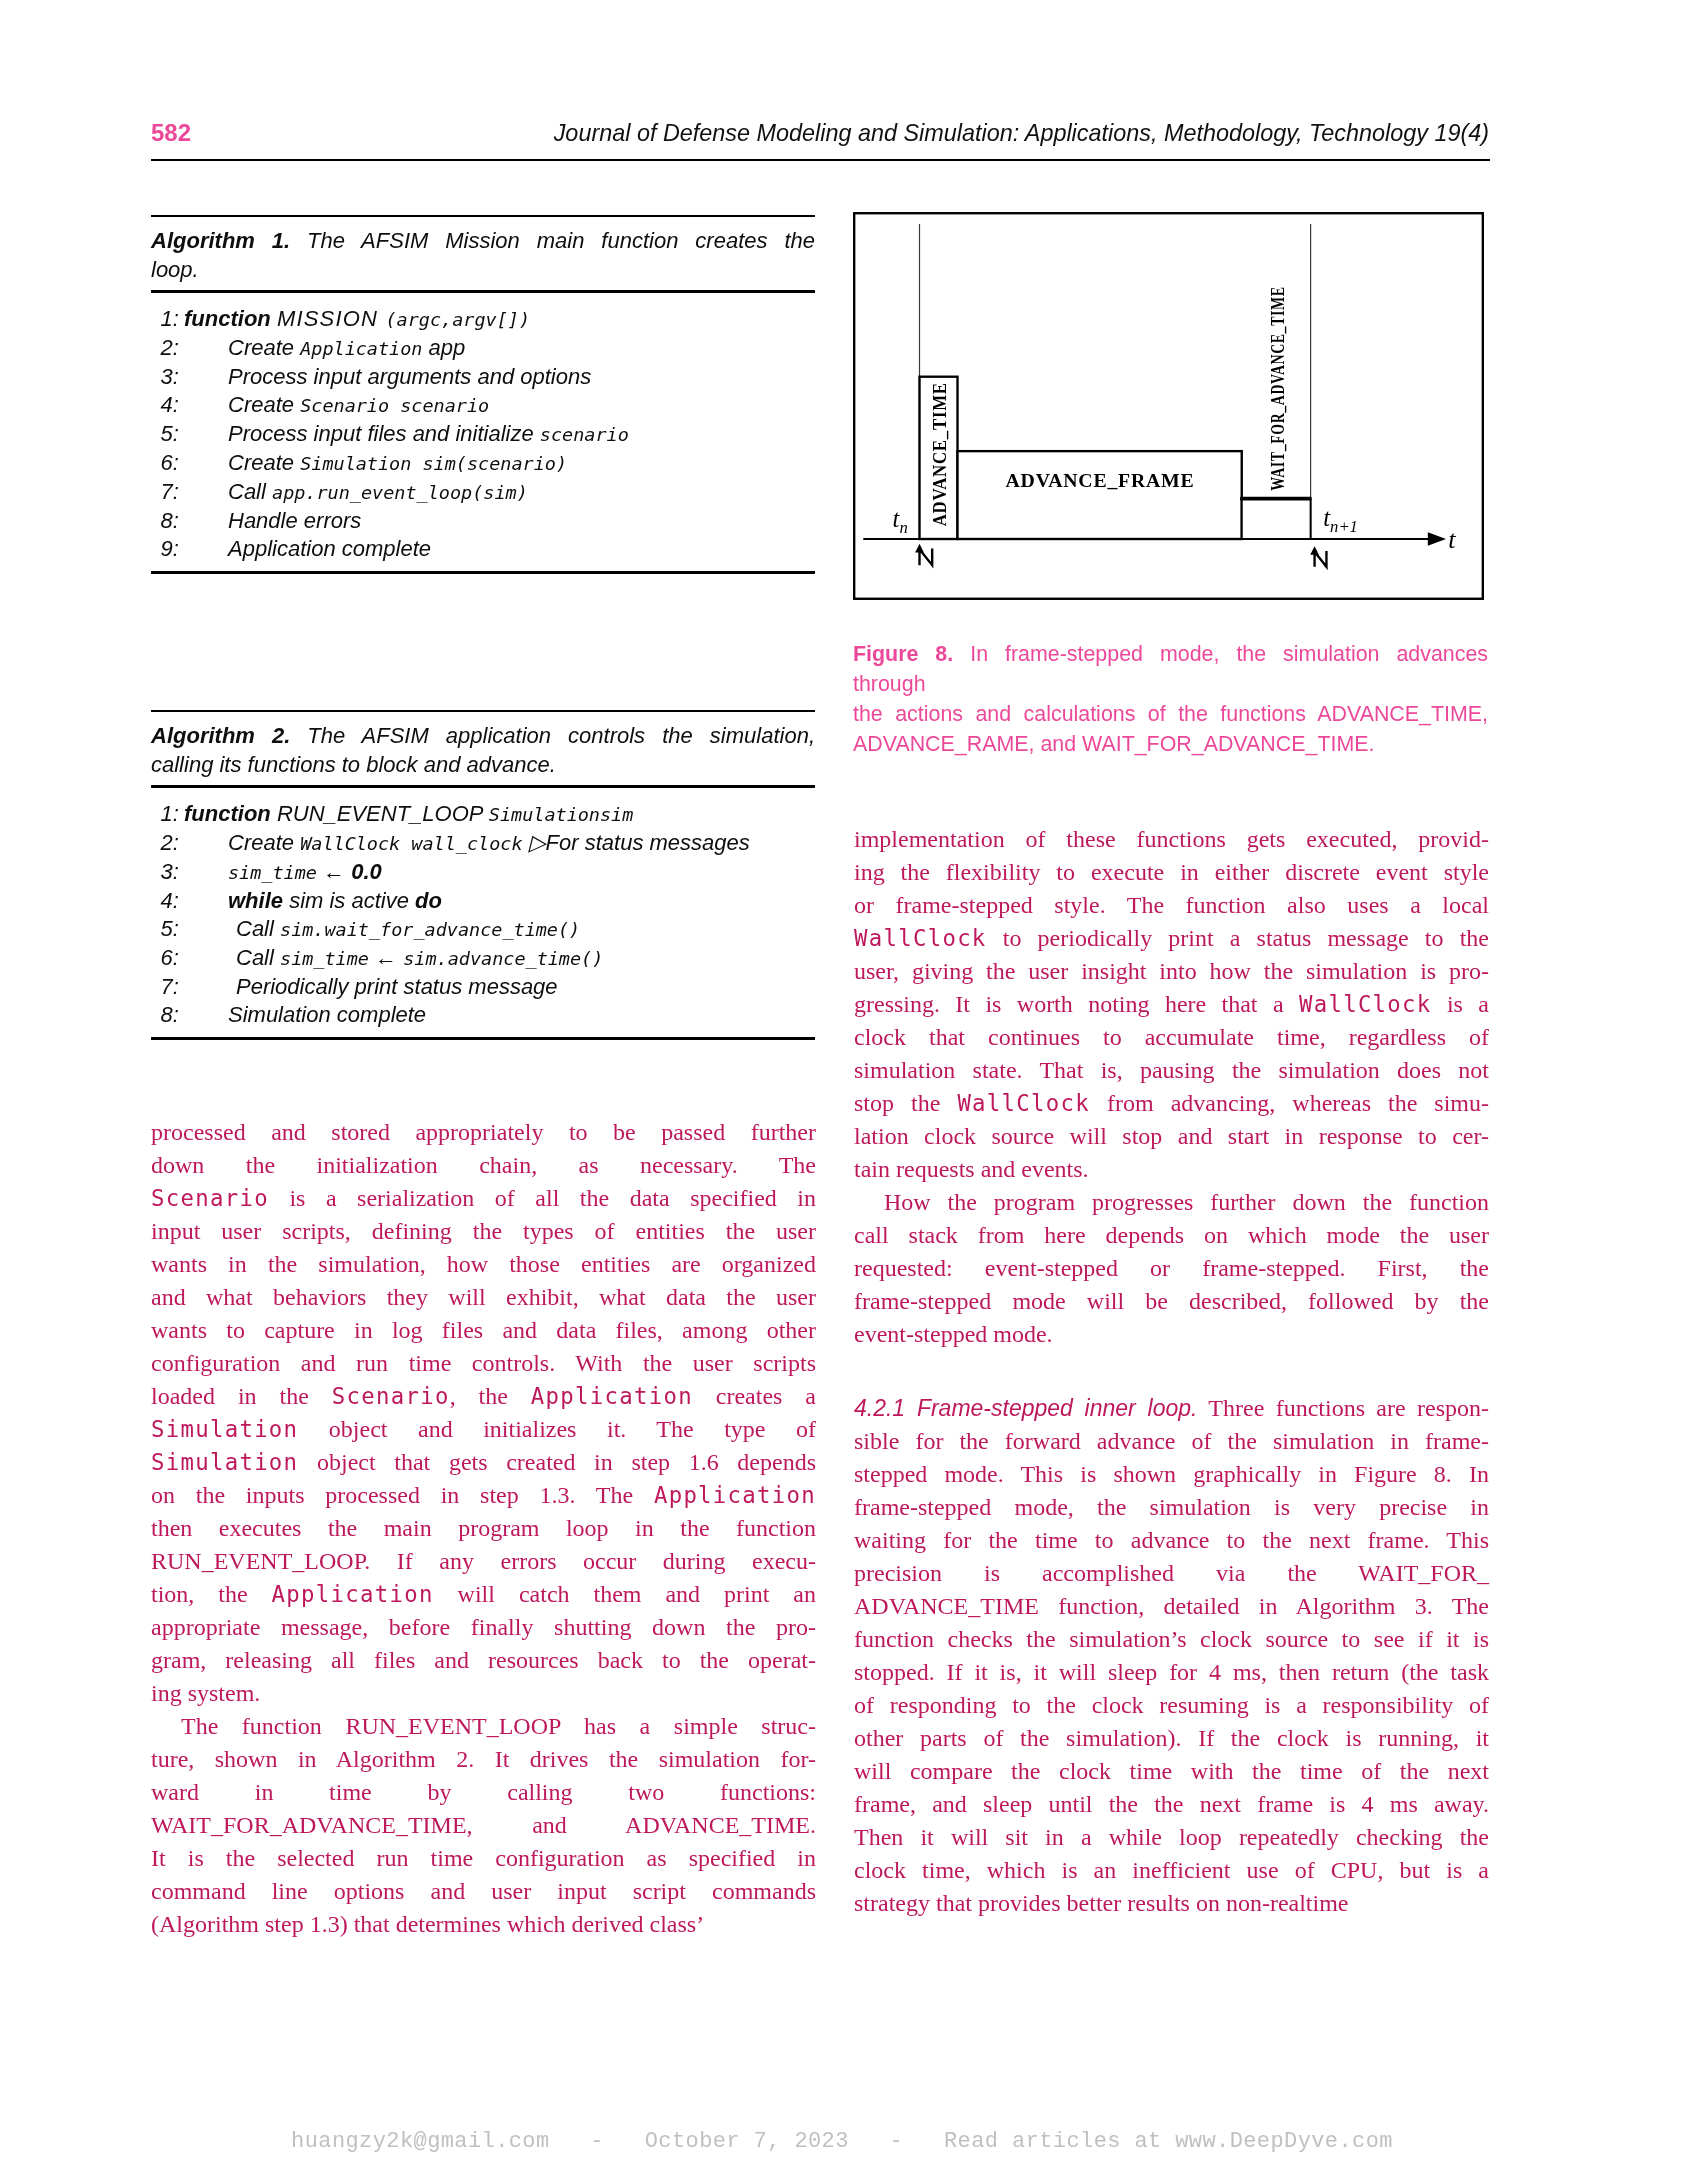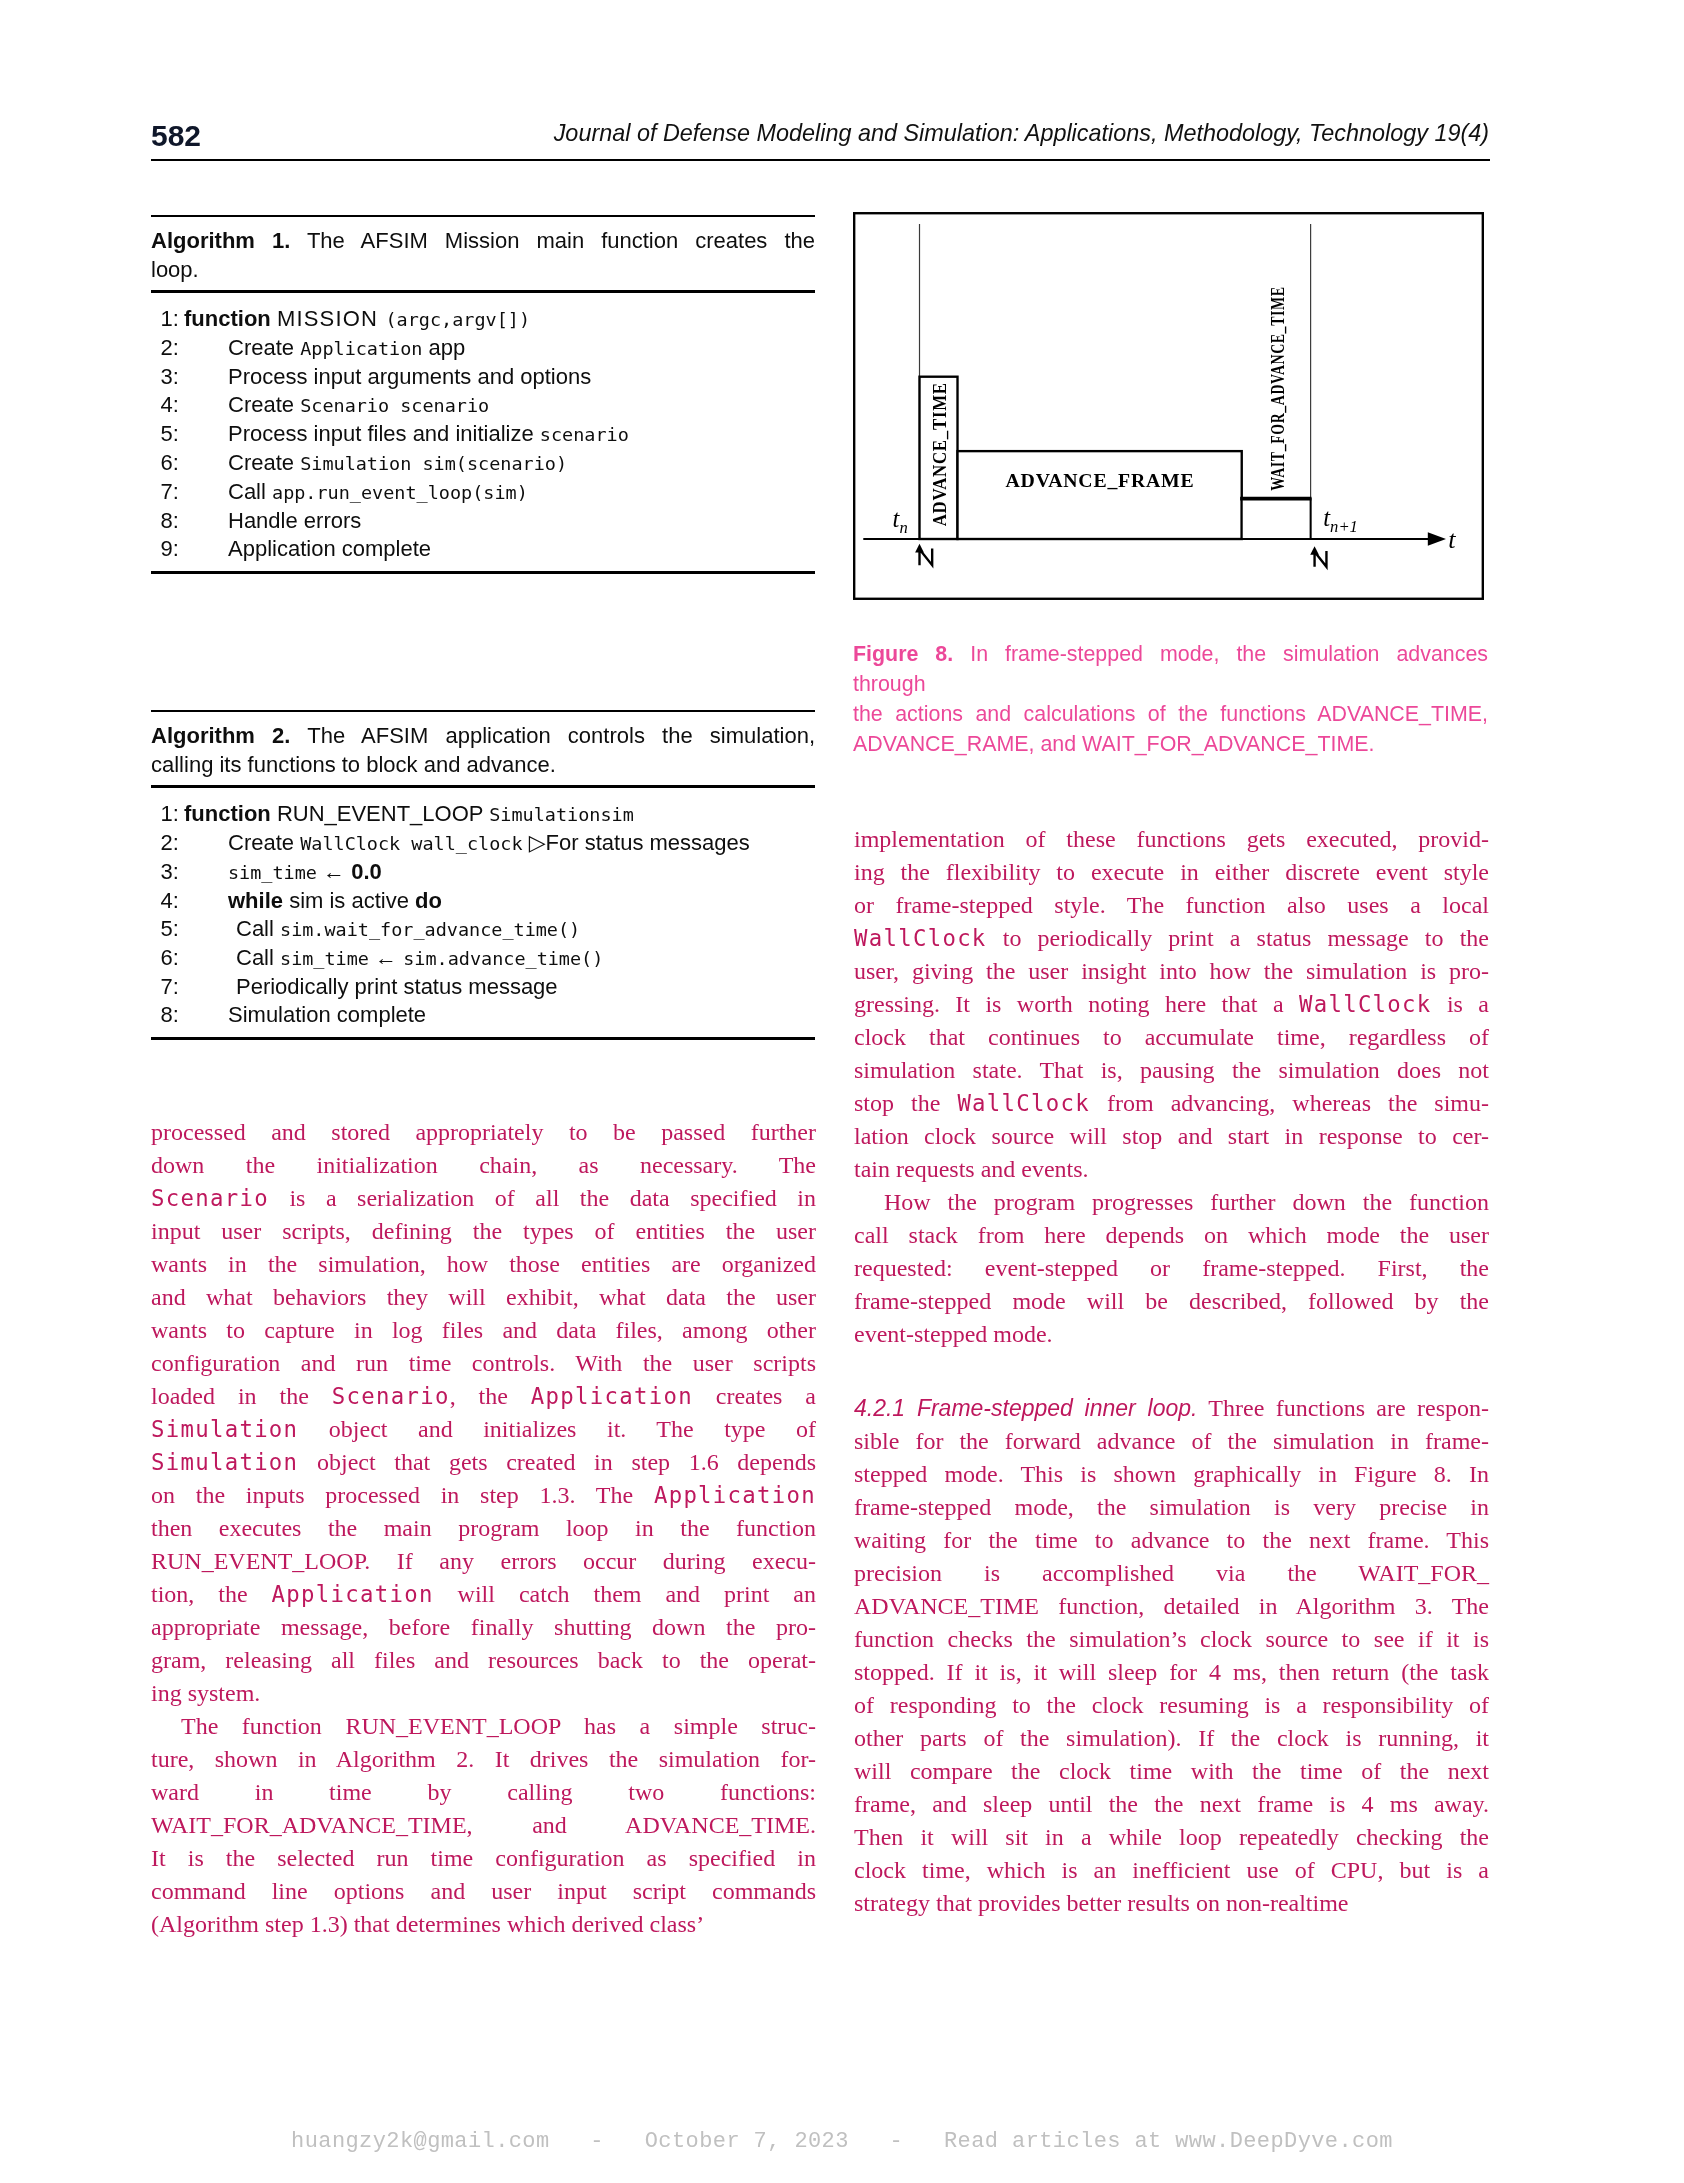--- a/index.html
+++ b/index.html
@@ -2,27 +2,27 @@
 <html style="font-size:12.7px"><head>
 <meta charset="utf-8">
 <style>
   html,body{margin:0;padding:0;}
   body{width:1684px;height:2183px;background:#ffffff;position:relative;overflow:hidden;
        font-kerning:normal;-webkit-font-smoothing:antialiased;}
   .page{position:absolute;inset:0;background:#ffffff;}
 
   
   .header-num{position:absolute;left:151px;top:119px;
-      font-family:"Liberation Sans",sans-serif;font-weight:600;font-size:30px;color:#0f172a;}
+      font-family:"Liberation Sans",sans-serif;font-weight:600;font-size:24px;color:#ec4899;}
   .header-title{position:absolute;right:195px;top:120px;
       font-family:"Liberation Sans",sans-serif;font-style:italic;font-size:23.4px;color:#111;}
   .header-rule{position:absolute;left:151px;top:159px;width:1339px;height:2.4px;background:#000;}
 
   
-  .alg{position:absolute;width:664px;font-family:"Liberation Sans",sans-serif;color:#0e0e0e;}
+  .alg{position:absolute;width:664px;font-family:"Liberation Sans",sans-serif;color:#0e0e0e;font-style:italic;}
   #alg1{left:151px;top:215px;}
   #alg2{left:151px;top:710px;}
   .rule{height:2.4px;background:#000;}
   .alg-caption{margin:8.7px 0 6.3px 0;font-size:22px;line-height:29px;}
   .alg-code{margin:12px 0 8.7px 0;font-size:22px;line-height:28px;}
   .alg-line{position:relative;}
   .alg-num{position:absolute;left:9.5px;}
   .alg-content{display:block;}
   .ind0 .alg-content{margin-left:33px;}
   .ind1 .alg-content{margin-left:77px;}

